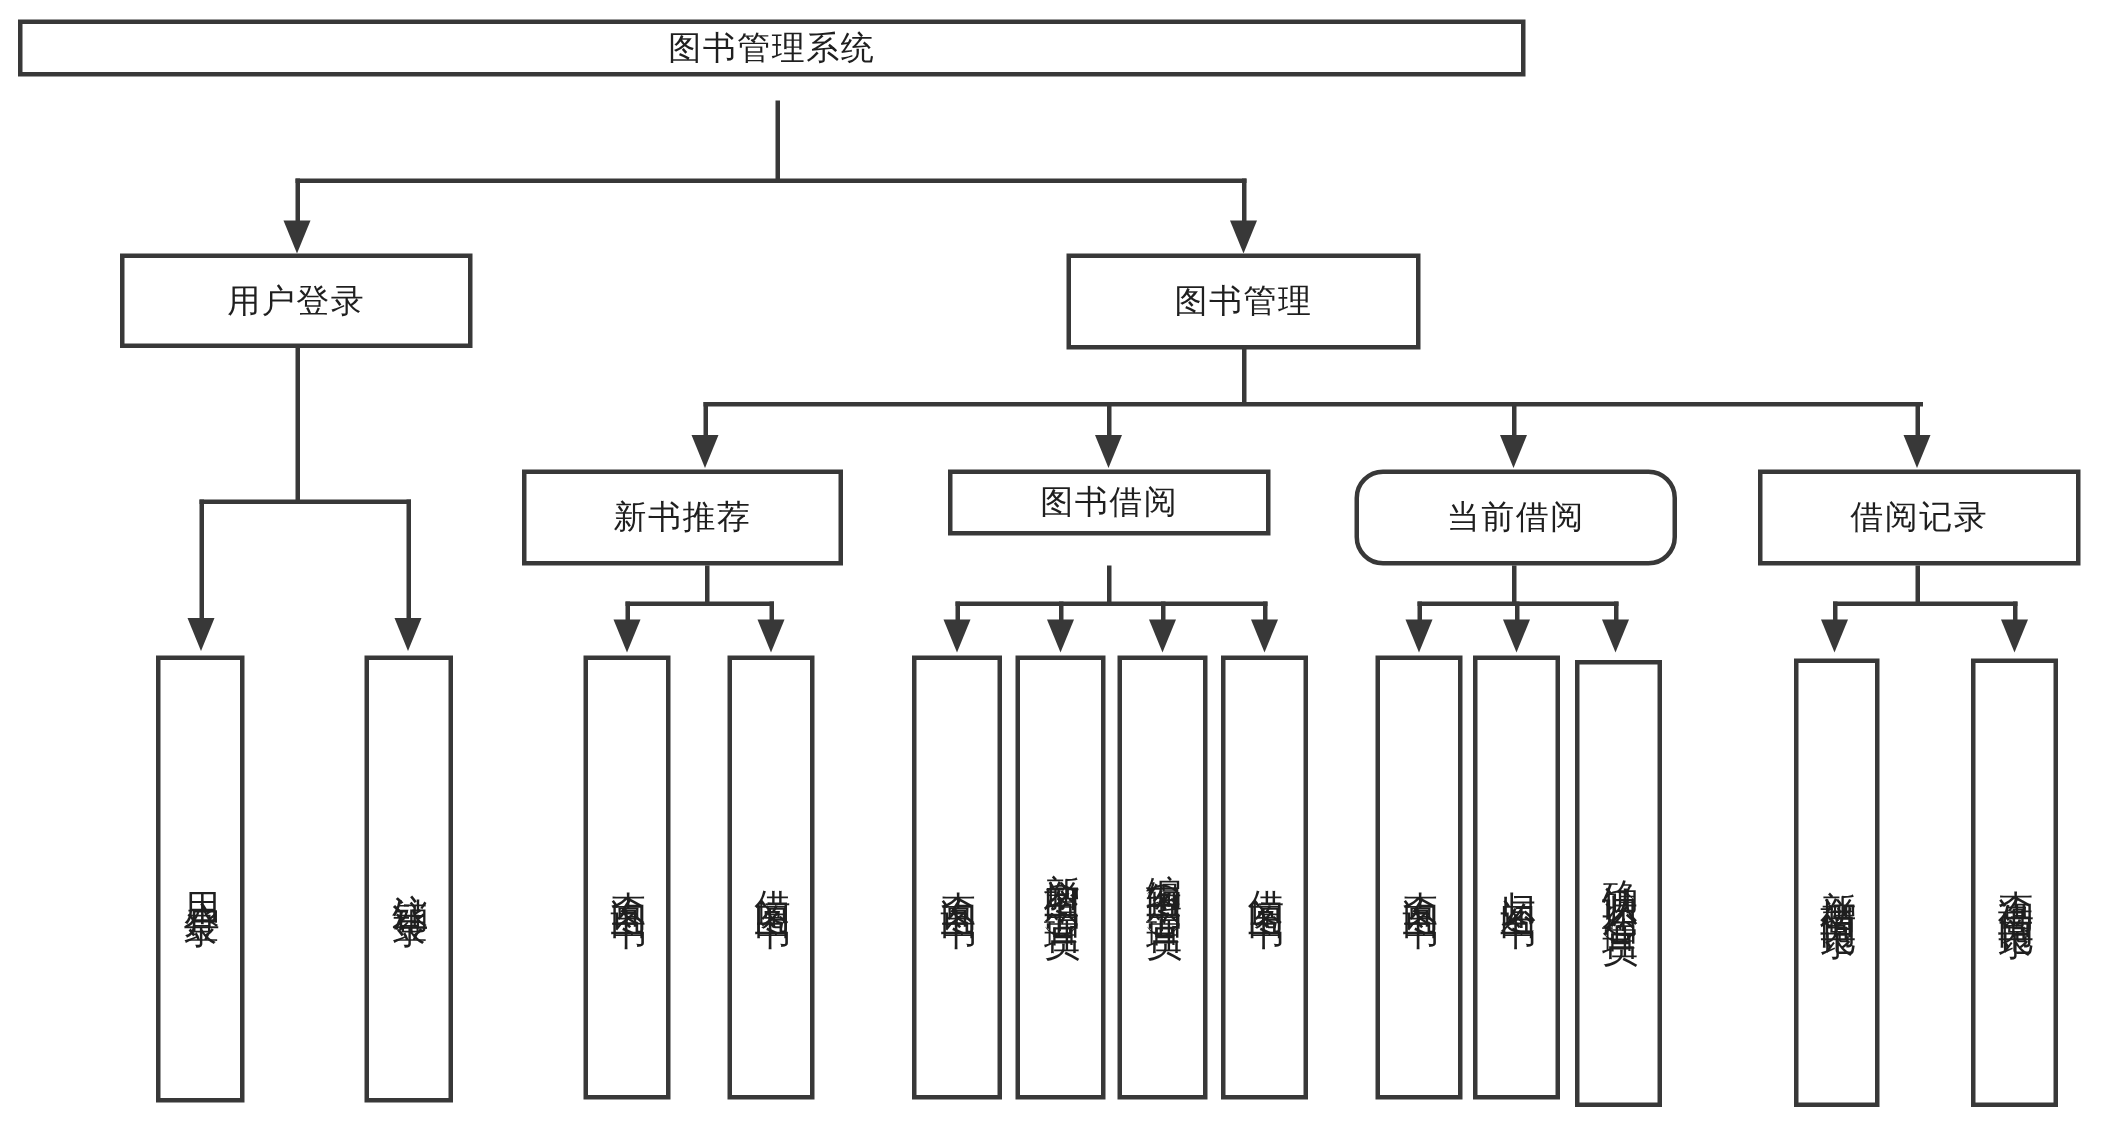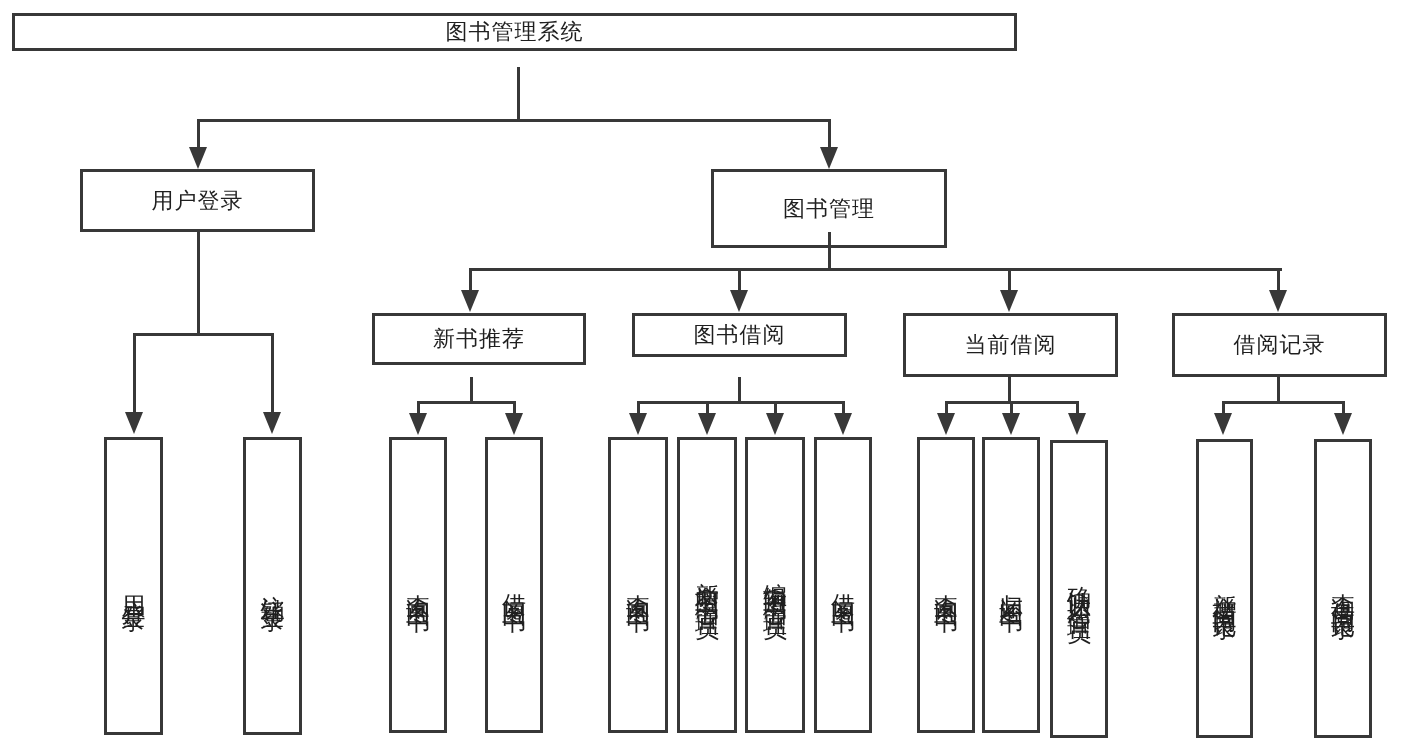--- a/index.html
+++ b/index.html
@@ -64,43 +64,43 @@
   <div class="hbox" style="left:12px;top:13px;width:1005px;height:38px;">图书管理系统</div>
 
   <div class="vline" style="left:517px;top:67px;width:3px;height:53px;"></div>
   <div class="hline" style="left:197px;top:119px;width:634px;height:3px;"></div>
   <div class="vline" style="left:197px;top:119px;width:3px;height:32px;"></div>
   <div class="arrowhead" style="left:189px;top:147px;"></div>
   <div class="vline" style="left:828px;top:119px;width:3px;height:32px;"></div>
   <div class="arrowhead" style="left:820px;top:147px;"></div>
 
   <div class="hbox" style="left:80px;top:169px;width:235px;height:63px;">用户登录</div>
-  <div class="hbox" style="left:711px;top:169px;width:236px;height:79px;">图书管理</div>
+  <div class="hbox" style="left:711px;top:169px;width:236px;height:64px;">图书管理</div>
 
   <div class="vline" style="left:197px;top:232px;width:3px;height:104px;"></div>
   <div class="hline" style="left:133px;top:333px;width:141px;height:3px;"></div>
   <div class="vline" style="left:133px;top:333px;width:3px;height:80px;"></div>
   <div class="arrowhead" style="left:125px;top:412px;"></div>
   <div class="vline" style="left:271px;top:333px;width:3px;height:80px;"></div>
   <div class="arrowhead" style="left:263px;top:412px;"></div>
 
   <div class="vline" style="left:828px;top:232px;width:3px;height:38px;"></div>
   <div class="hline" style="left:469px;top:268px;width:813px;height:3px;"></div>
   <div class="vline" style="left:469px;top:268px;width:3px;height:24px;"></div>
   <div class="arrowhead" style="left:461px;top:290px;"></div>
   <div class="vline" style="left:738px;top:268px;width:3px;height:24px;"></div>
   <div class="arrowhead" style="left:730px;top:290px;"></div>
   <div class="vline" style="left:1008px;top:268px;width:3px;height:24px;"></div>
   <div class="arrowhead" style="left:1000px;top:290px;"></div>
   <div class="vline" style="left:1277px;top:268px;width:3px;height:24px;"></div>
   <div class="arrowhead" style="left:1269px;top:290px;"></div>
 
-  <div class="hbox" style="left:372px;top:313px;width:214px;height:52px;">新书推荐</div>
+  <div class="hbox" style="left:348px;top:313px;width:214px;height:64px;">新书推荐</div>
   <div class="hbox" style="left:632px;top:313px;width:215px;height:44px;">图书借阅</div>
-  <div class="hbox" style="left:903px;top:313px;width:215px;height:64px;">当前借阅</div>
+  <div class="hbox" style="left:903px;top:313px;width:215px;height:64px;border-radius:19px;">当前借阅</div>
   <div class="hbox" style="left:1172px;top:313px;width:215px;height:64px;">借阅记录</div>
 
   <div class="vline" style="left:470px;top:377px;width:3px;height:27px;"></div>
   <div class="hline" style="left:417px;top:401px;width:99px;height:3px;"></div>
   <div class="vline" style="left:417px;top:401px;width:3px;height:14px;"></div>
   <div class="arrowhead" style="left:409px;top:413px;"></div>
   <div class="vline" style="left:513px;top:401px;width:3px;height:14px;"></div>
   <div class="arrowhead" style="left:505px;top:413px;"></div>
 
   <div class="vline" style="left:738px;top:377px;width:3px;height:27px;"></div>

